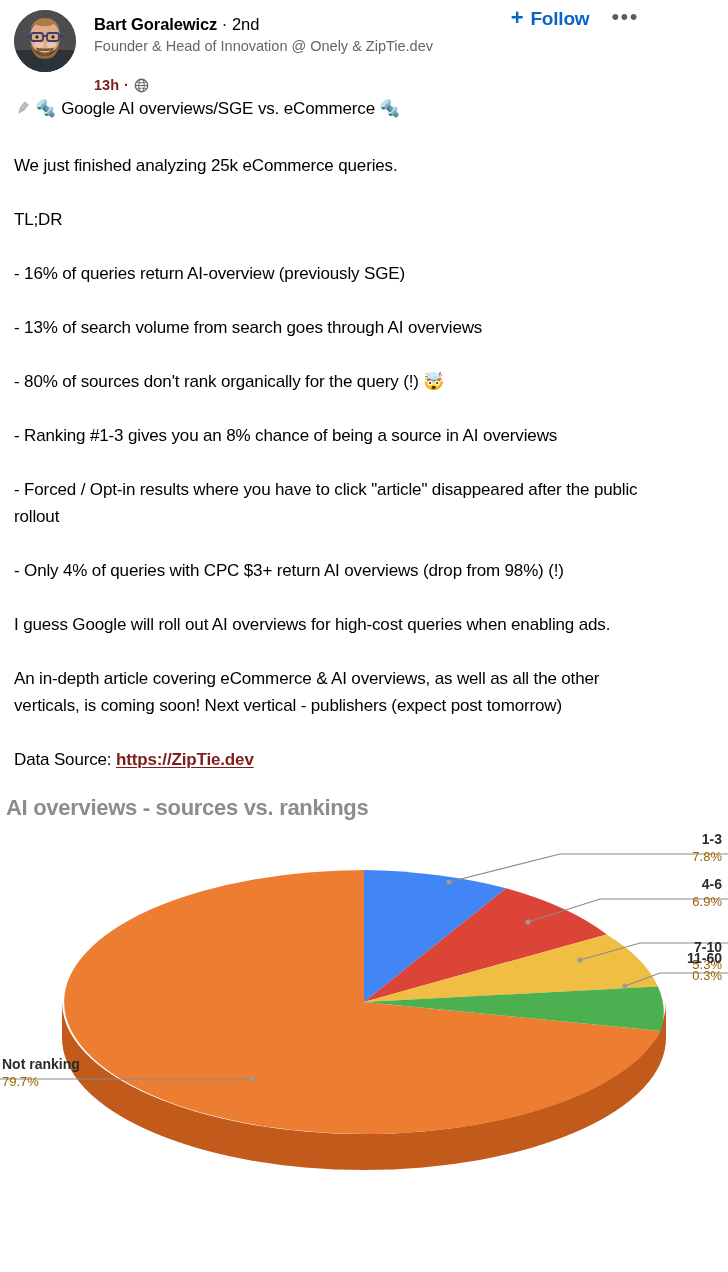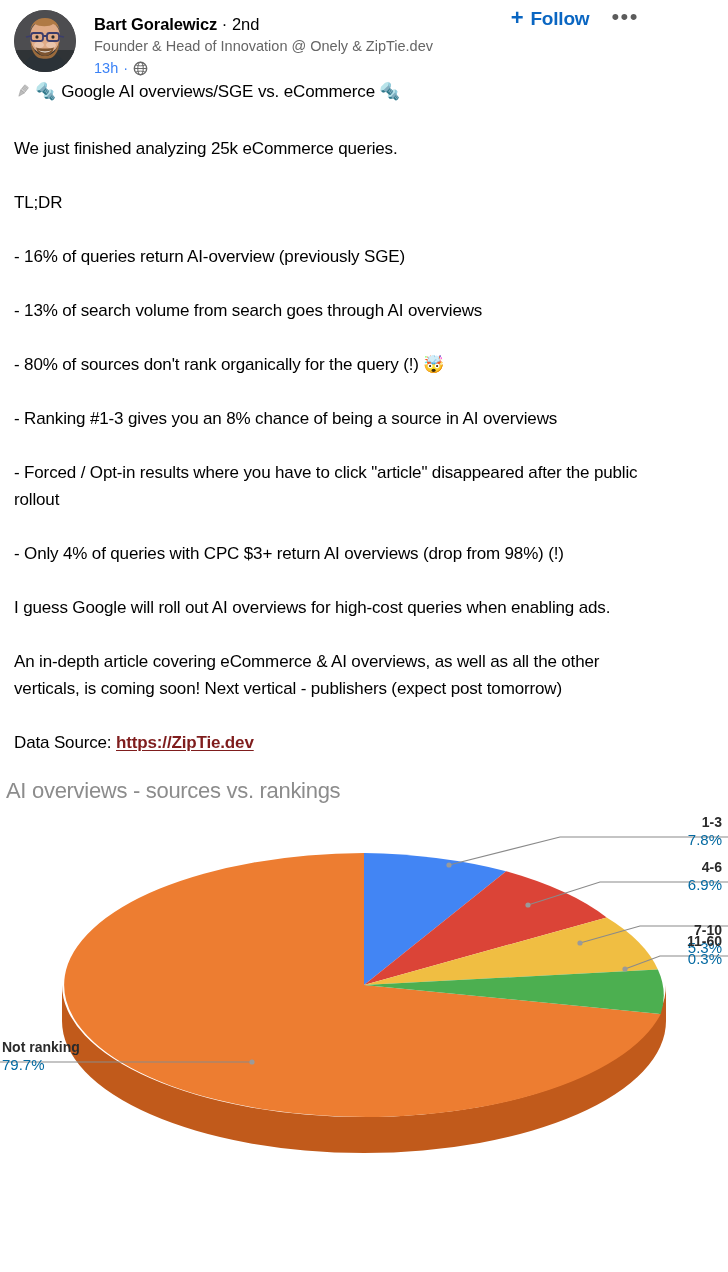--- a/index.html
+++ b/index.html
@@ -43,22 +43,23 @@
     color: #666666;
     margin-top: 3px;
     white-space: nowrap;
   }
   .meta-row {
     display: flex;
     align-items: center;
     gap: 5px;
     font-size: 14.5px;
     line-height: 19px;
-    color: #3b82f6;
-    margin-top: 3px;
+    color: #7f1d1d;
+    margin-top: 20px;
+    font-weight: bold;
   }
   .globe-icon { display: inline-block; width: 15px; height: 15px; }
   .globe-icon svg { display: block; }
 
   .header-actions {
     position: absolute;
     top: 8px;
     right: 14px;
     display: flex;
     align-items: center;
@@ -113,36 +114,36 @@
     text-underline-offset: 2px;
   }
 
   
   .chart-block { margin-top: 22px; position: relative; }
   .chart-title {
     font-size: 22px;
     color: #8c8c8c;
     letter-spacing: -0.3px;
     padding: 0 6px 0 6px;
-    font-weight: normal;
+    font-weight: bold;
   }
   .chart-canvas { position: relative; width: 728px; height: 390px; }
   .chart-canvas svg { display: block; }
 
   .lbl { position: absolute; font-family: "Liberation Sans", sans-serif; }
   .lbl .cat {
     font-size: 14px;
     font-weight: bold;
     color: #2b2b2b;
     line-height: 17px;
     white-space: nowrap;
   }
   .lbl .pct {
-    font-size: 15px;
-    color: #0369a1;
+    font-size: 13px;
+    color: #a16207;
     line-height: 18px;
     white-space: nowrap;
   }
   .lbl.right { text-align: right; }
   .lbl.left  { text-align: left; }
 </style>
 </head>
 <body>
 
 <div class="post">

